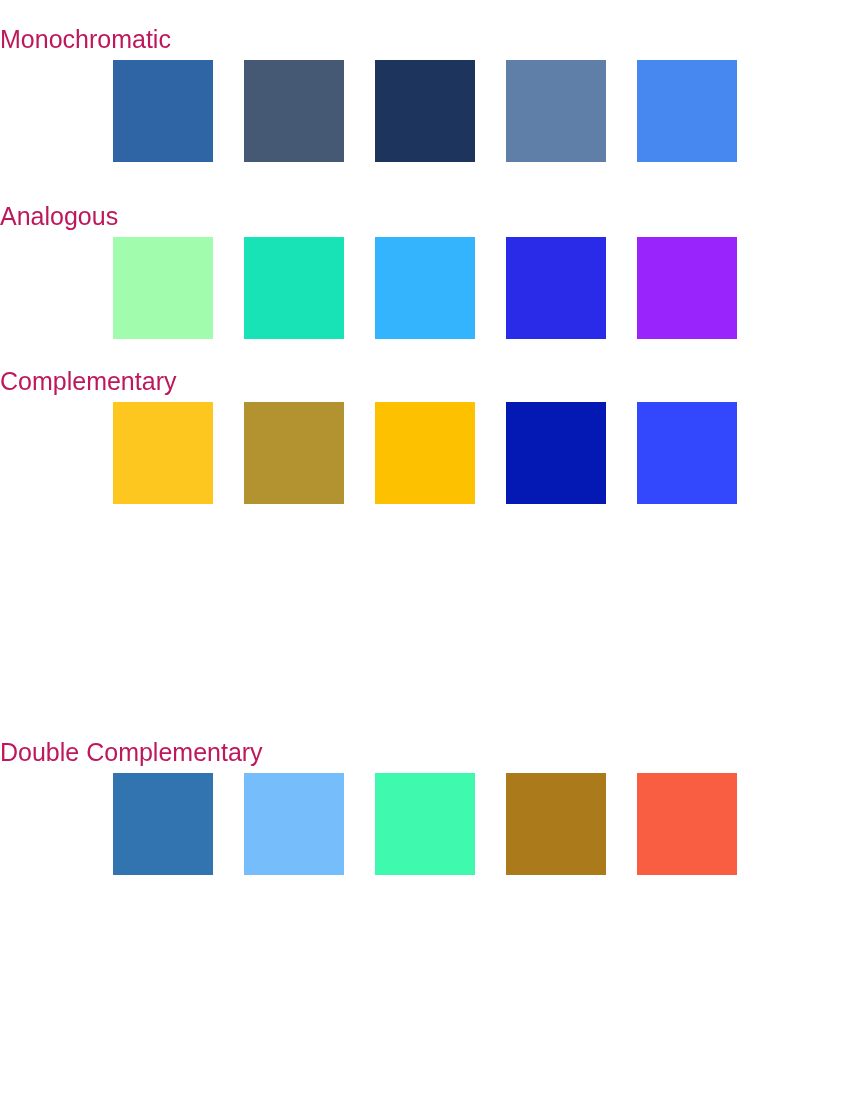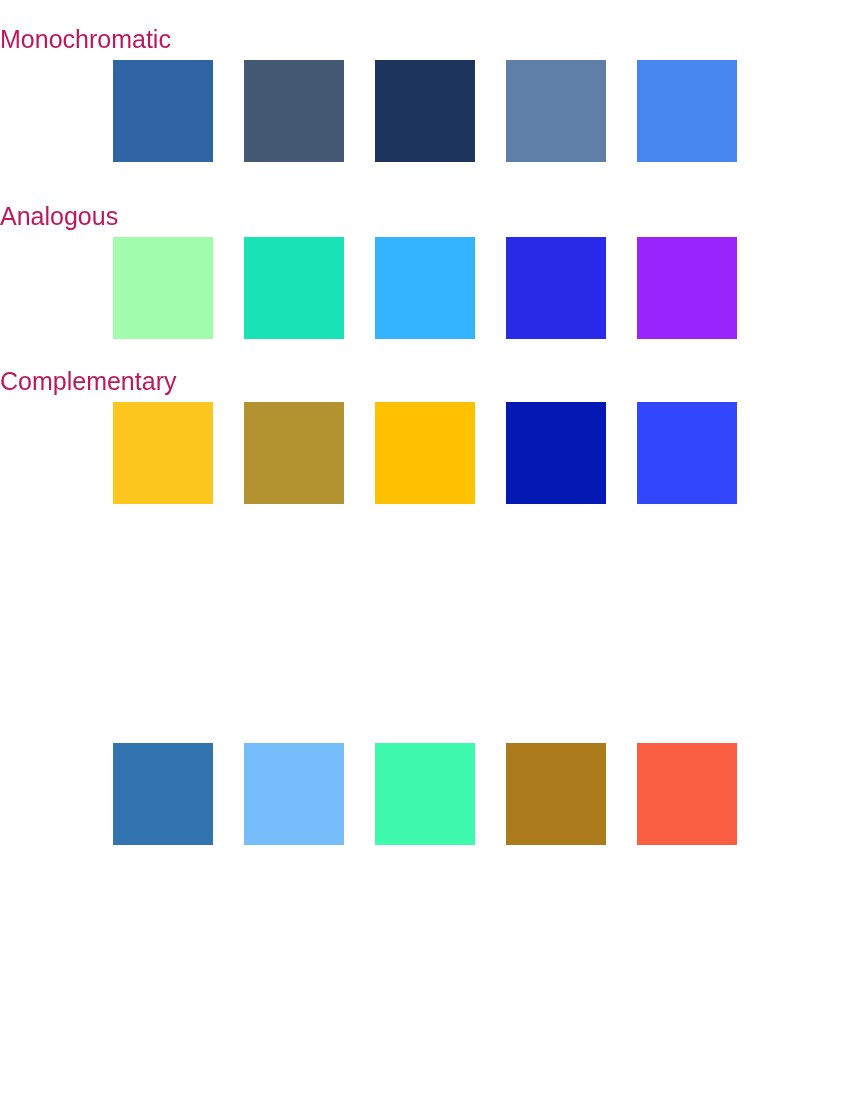--- a/index.html
+++ b/index.html
@@ -96,20 +96,21 @@
       <div class="swatch" style="background-color: rgb(253, 199, 31);"></div>
       <div class="swatch" style="background-color: rgb(179, 147, 47);"></div>
       <div class="swatch" style="background-color: rgb(253, 193, 0);"></div>
       <div class="swatch" style="background-color: rgb(4, 25, 179);"></div>
       <div class="swatch" style="background-color: rgb(51, 72, 252);"></div>
     </div>
   </div>
 
 
   <div class="palette-row" id="row-4">
+    <div class="row-title">Double Complementary</div>
     <div class="swatch-strip">
       <div class="swatch" style="background-color: rgb(49, 116, 176);"></div>
       <div class="swatch" style="background-color: rgb(118, 189, 251);"></div>
       <div class="swatch" style="background-color: rgb(62, 249, 174);"></div>
       <div class="swatch" style="background-color: rgb(171, 122, 27);"></div>
       <div class="swatch" style="background-color: rgb(250, 94, 66);"></div>
     </div>
   </div>
 
 </div>

